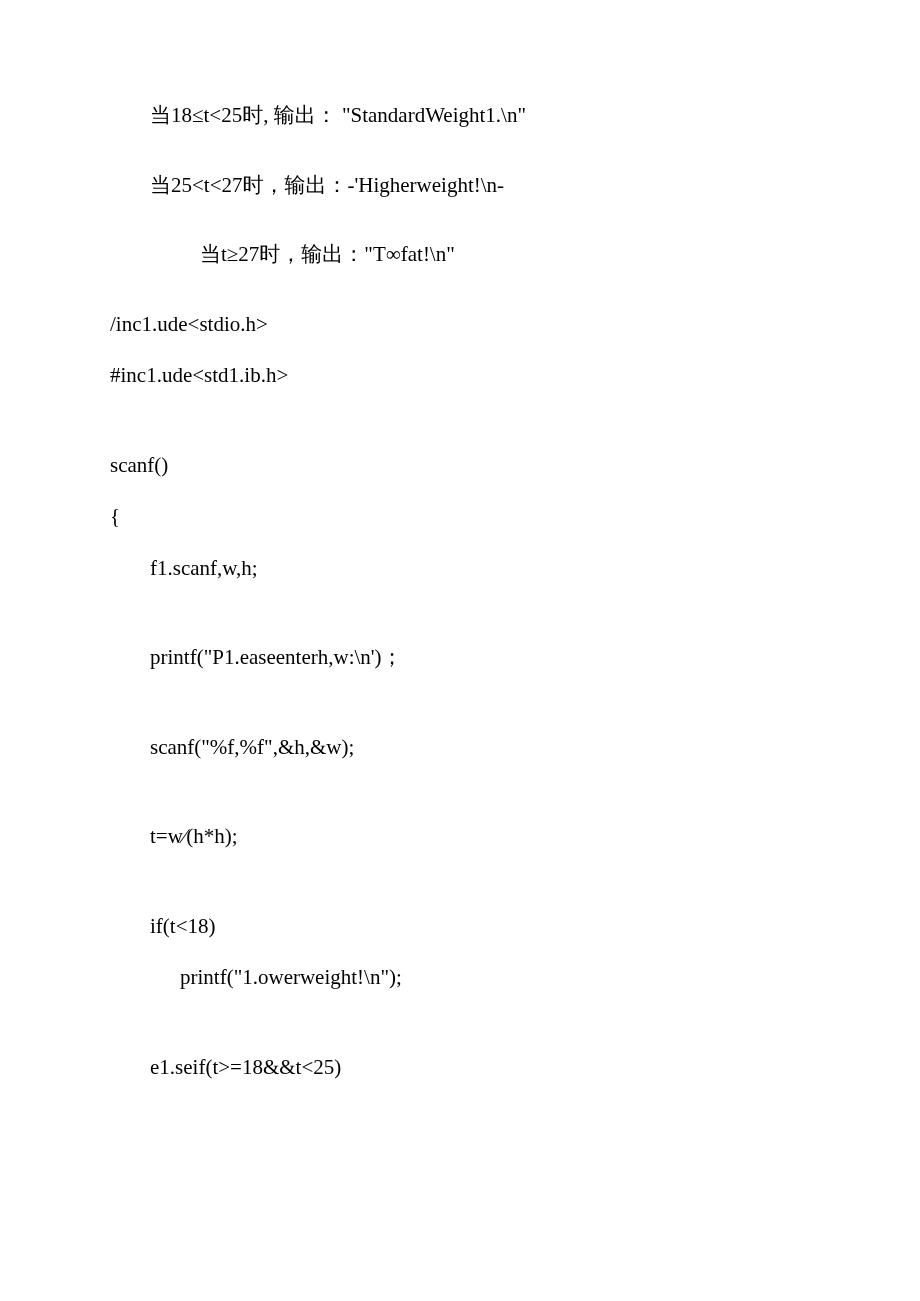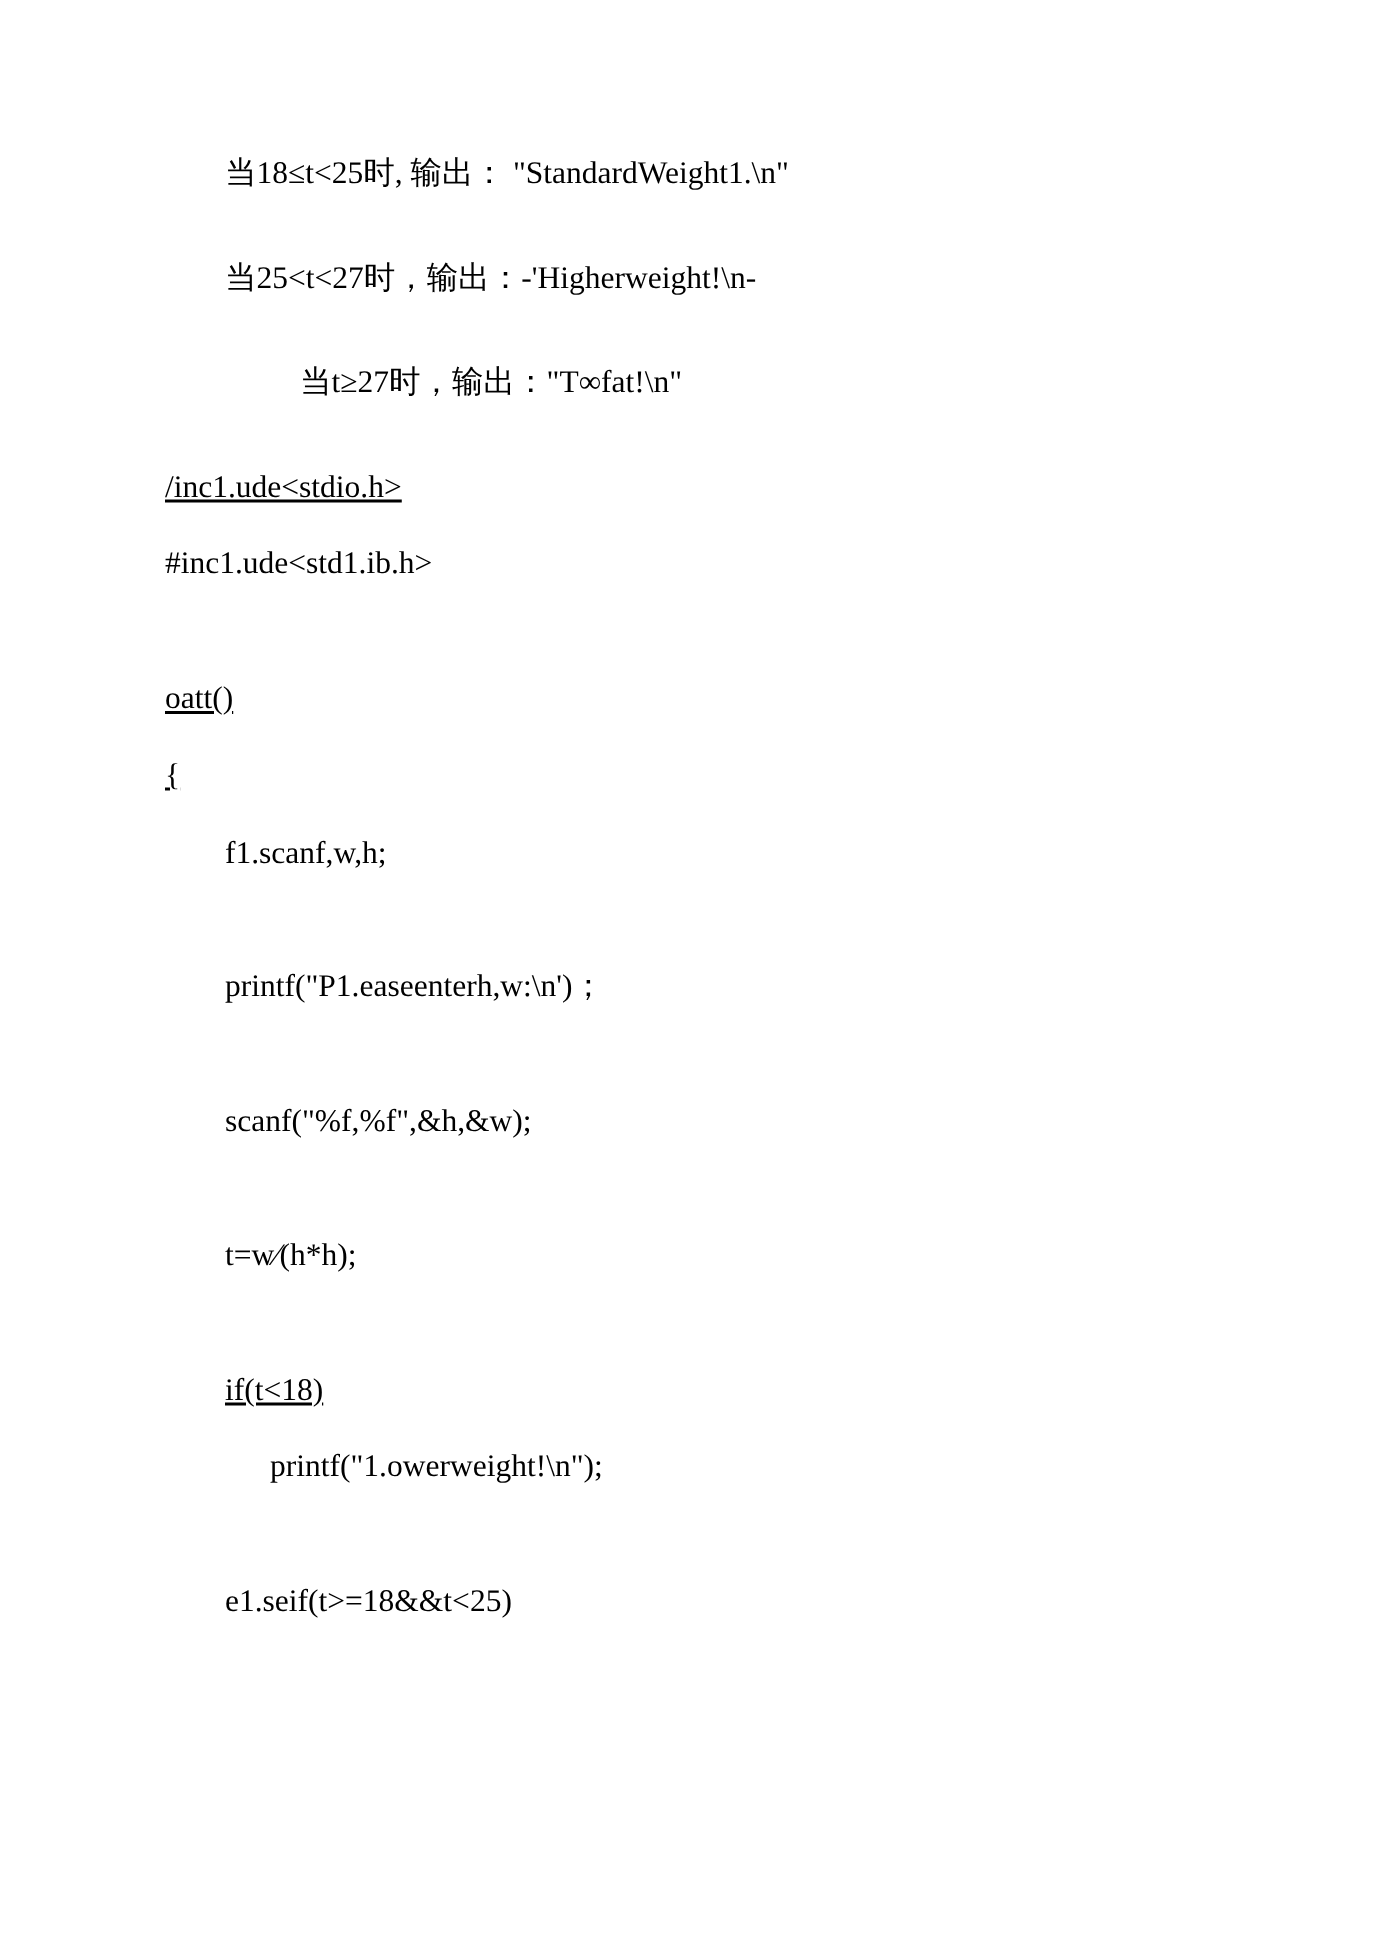--- a/index.html
+++ b/index.html
@@ -15,42 +15,41 @@
       font-size: 21px;
       color: #000000;
       padding: 100px 110px 0 110px;
       line-height: 1.5;
     }
     .line {
       margin-bottom: 38px;
     }
     .line-tight {
       margin-bottom: 20px;
-      text-decoration: underline;
     }
     .indent-1 {
       padding-left: 40px;
     }
     .indent-2 {
       padding-left: 90px;
     }
     .indent-3 {
       padding-left: 70px;
     }
   </style>
 </head>
 <body>
 
 <div class="line indent-1">当18≤t&lt;25时, 输出： "StandardWeight1.\n"</div>
 <div class="line indent-1">当25&lt;t&lt;27时，输出：-'Higherweight!\n-</div>
 <div class="line indent-2">当t≥27时，输出："T∞fat!\n"</div>
 <div class="line-tight">/inc1.ude&lt;stdio.h&gt;</div>
 <div class="line">#inc1.ude&lt;std1.ib.h&gt;</div>
 <div style="height:20px"></div>
-<div class="line-tight">oatt()</div>
+<div class="line-tight">scanf()</div>
 <div class="line-tight">{</div>
 <div class="line indent-1">f1.scanf,w,h;</div>
 <div style="height:20px"></div>
 <div class="line indent-1">printf("P1.easeenterh,w:\n')；</div>
 <div style="height:20px"></div>
 <div class="line indent-1">scanf("%f,%f",&amp;h,&amp;w);</div>
 <div style="height:20px"></div>
 <div class="line indent-1">t=w∕(h*h);</div>
 <div style="height:20px"></div>
 <div class="line-tight indent-1">if(t&lt;18)</div>

